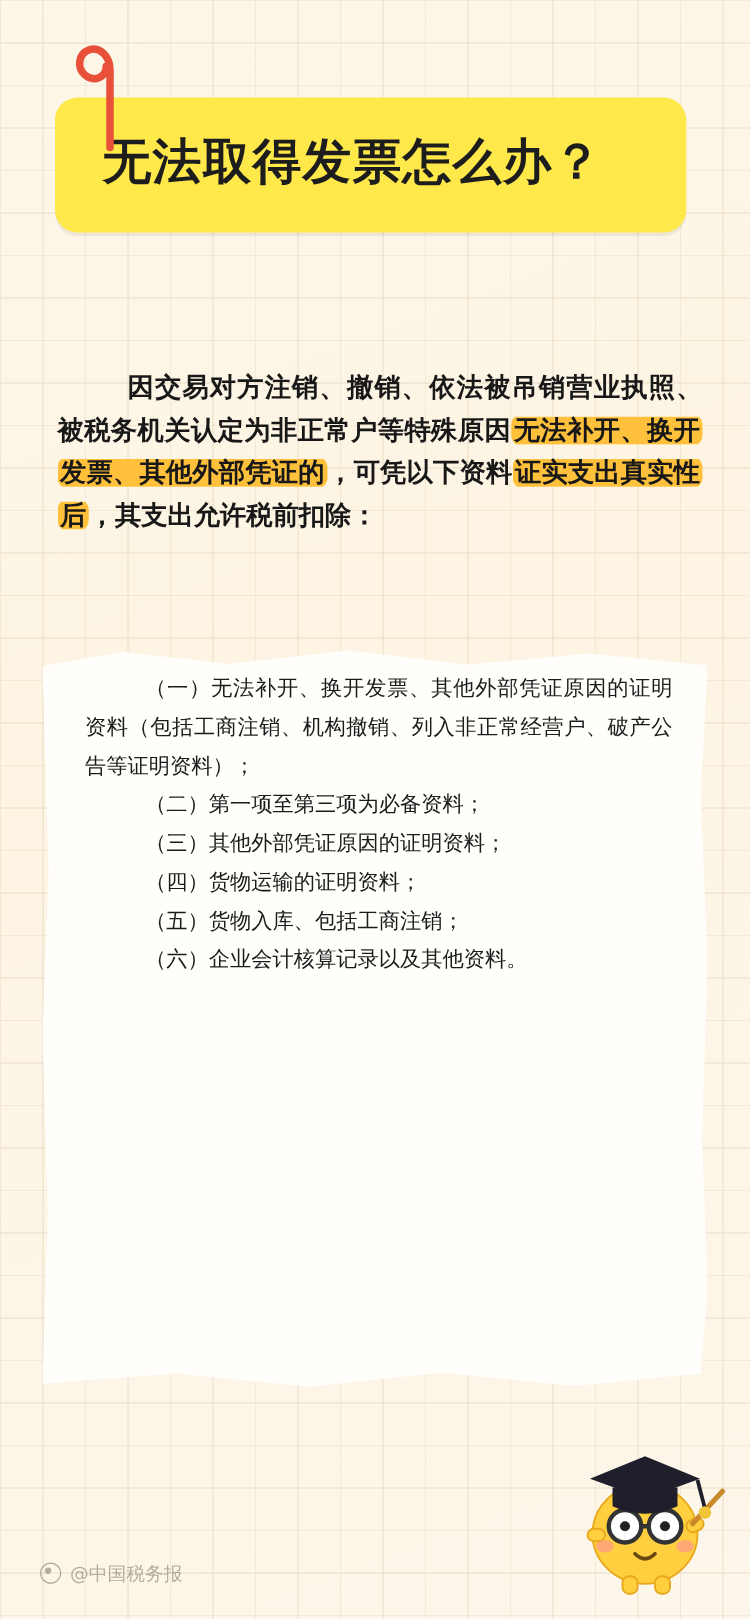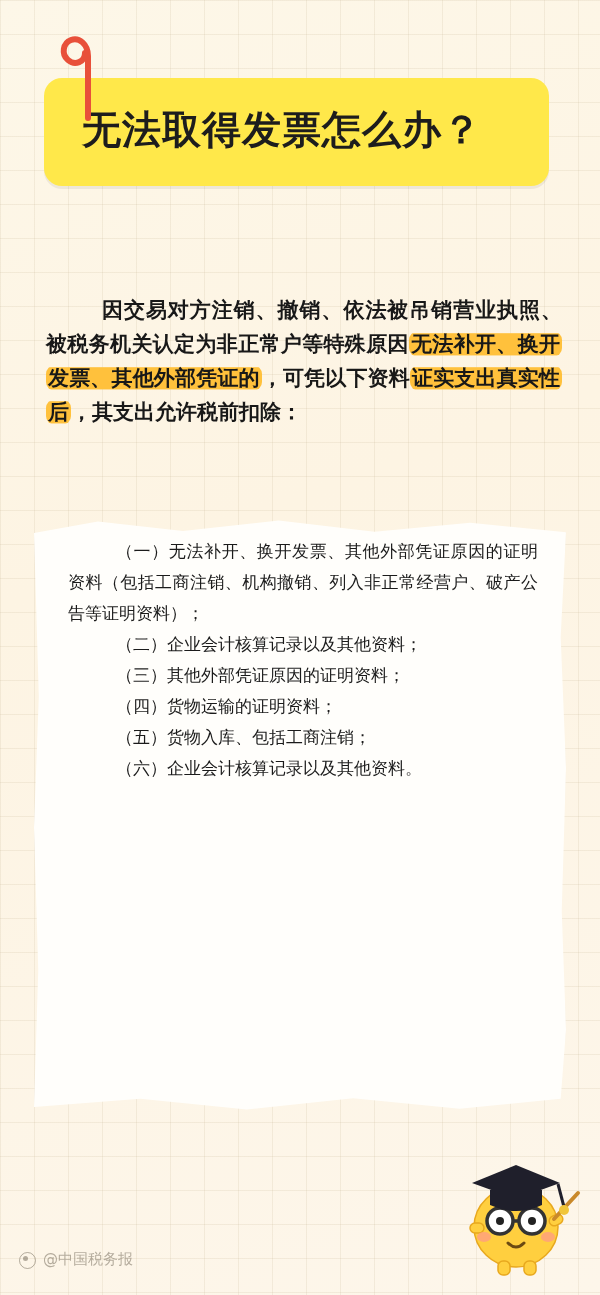--- a/index.html
+++ b/index.html
@@ -127,24 +127,24 @@
     position: absolute;
     right: 18px;
     bottom: 14px;
     width: 128px;
     height: 132px;
   }
 
   
   .watermark {
     position: absolute;
-    left: 19px;
+    left: 32px;
     bottom: 26px;
     display: flex;
-    align-items: flex-end;
+    align-items: flex-start;
     gap: 7px;
     color: rgba(120,112,95,0.55);
     font-size: 15px;
     font-family: "DejaVu Sans", "Liberation Sans", sans-serif;
   }
   .wm-dot {
     width: 15px;
     height: 15px;
     border-radius: 50%;
     border: 1.6px solid rgba(120,112,95,0.55);
@@ -175,21 +175,21 @@
     <div class="title-line second">无法取得发票怎么办？</div>
   </div>
 
   <div class="intro">
     <span>因交易对方注销、撤销、依法被吊销营业执照、被税务机关认定为非正常户等特殊原因</span><span class="hl">无法补开、换开发票、其他外部凭证的</span><span>，可凭以下资料</span><span class="hl">证实支出真实性后</span><span>，其支出允许税前扣除：</span>
   </div>
 
   <div class="note"></div>
   <div class="note-body">
     <p>（一）无法补开、换开发票、其他外部凭证原因的证明资料（包括工商注销、机构撤销、列入非正常经营户、破产公告等证明资料）；</p>
-    <p>（二）企业会计核算记录以及其他资料；</p>
+    <p>（二）第一项至第三项为必备资料；</p>
     <p>（三）其他外部凭证原因的证明资料；</p>
     <p>（四）货物运输的证明资料；</p>
     <p>（五）货物入库、包括工商注销；</p>
     <p>（六）企业会计核算记录以及其他资料。</p>
   </div>
 
 
   <span class="mascot">
     <svg width="128" height="132" viewBox="0 0 128 132">
 

